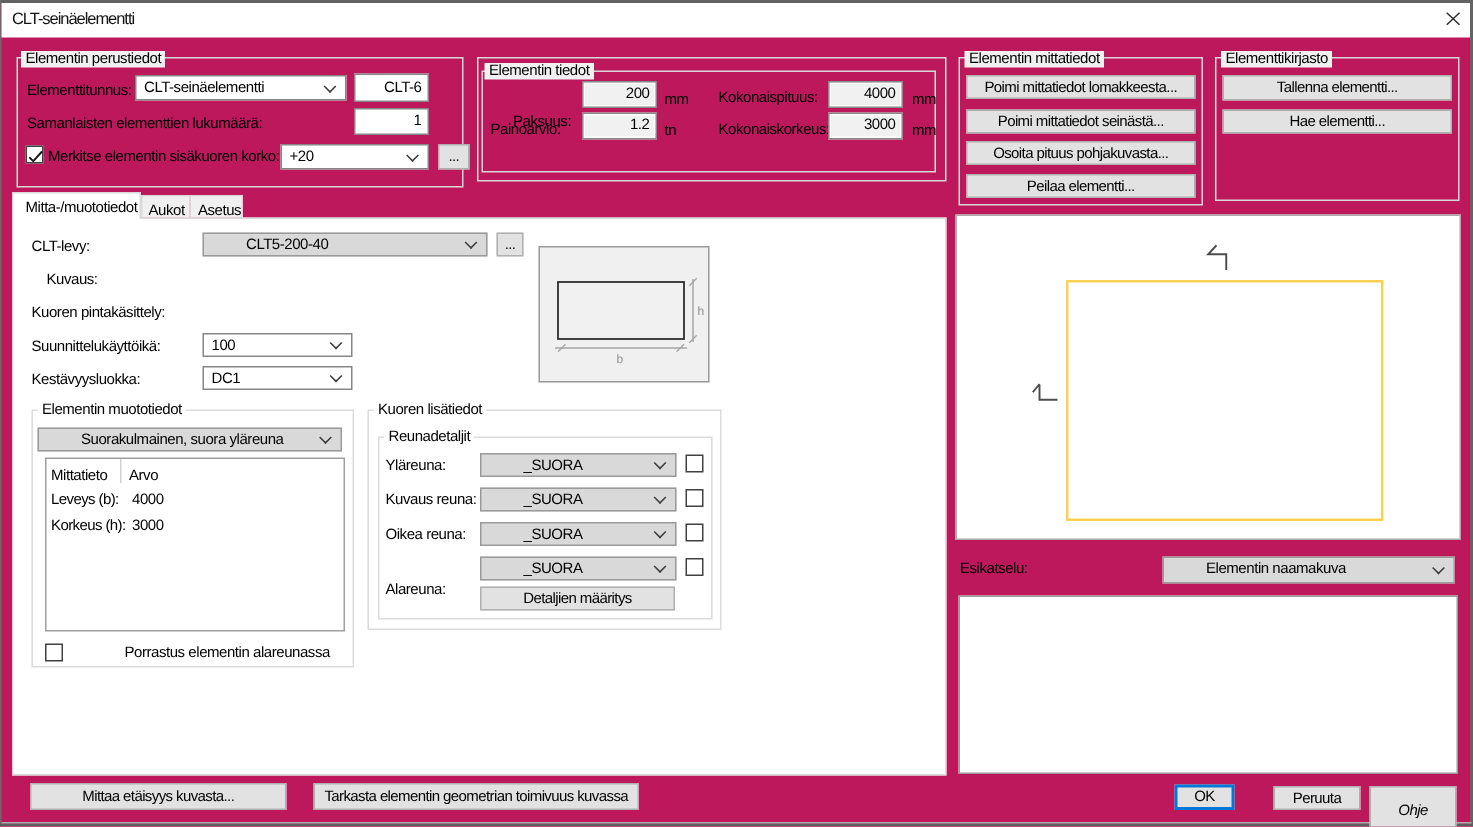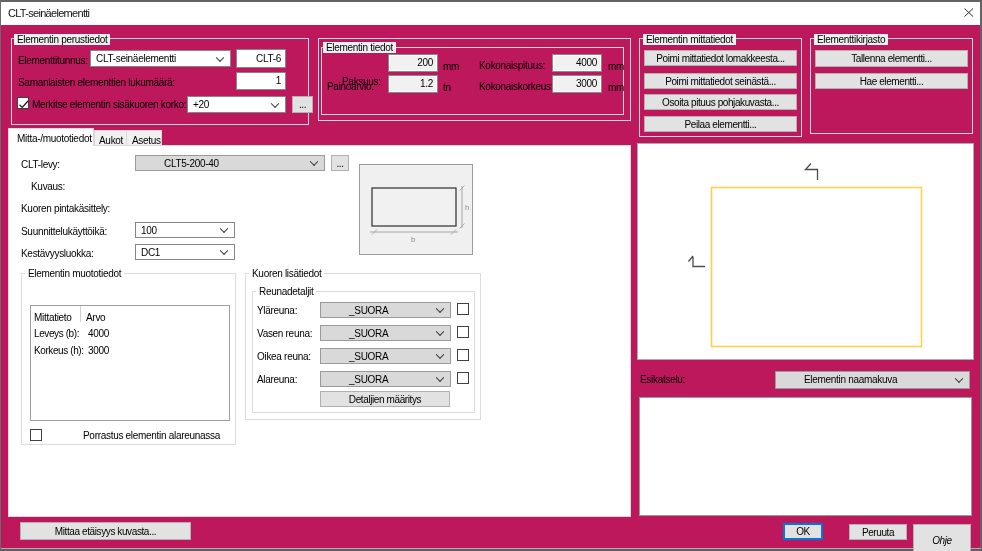--- a/index.html
+++ b/index.html
@@ -105,56 +105,58 @@
     <line x1="103" y1="22" x2="103" y2="64" stroke="#a6a6a6" stroke-width="1"></line>
     <path d="M100.5 26.5 l5 -5 M100.5 64.5 l5 -5" stroke="#a6a6a6" stroke-width="0.9" fill="none"></path>
     <line x1="11" y1="68" x2="99" y2="68" stroke="#a6a6a6" stroke-width="1"></line>
     <path d="M13 70.5 l5 -5 M92 70.5 l5 -5" stroke="#a6a6a6" stroke-width="0.9" fill="none"></path>
     <text x="106" y="46" font-size="8" fill="#8f8f8f" font-family="Liberation Sans">h</text>
     <text x="52" y="78" font-size="8" fill="#8f8f8f" font-family="Liberation Sans">b</text>
   </svg>
 
   <div class="group" style="left:21px;top:273px;width:215px;height:172px;border-color:#dcdcdc;"></div>
   <div class="glabel onwhite" style="left:25px;top:268px;">Elementin muototiedot</div>
+  <div class="combo gray" style="left:25px;top:285px;width:203px;height:16px;">Suorakulmainen, suora yläreuna<div class="chev"></div></div>
   <div class="white-box" style="left:30px;top:305px;width:200px;height:116px;border-color:#9f9f9f;"></div>
   <div class="lbl" style="left:34px;top:312px;">Mittatieto</div>
   <div class="lbl" style="left:86px;top:312px;">Arvo</div>
   <div class="abs" style="left:80px;top:306px;width:1px;height:16px;background:#d0d0d0;"></div>
   <div class="lbl" style="left:34px;top:328px;letter-spacing:-0.4px;">Leveys (b):</div>
   <div class="lbl" style="left:88px;top:328px;">4000</div>
   <div class="lbl" style="left:34px;top:345px;letter-spacing:-0.4px;">Korkeus (h):</div>
   <div class="lbl" style="left:88px;top:345px;">3000</div>
   <div class="chk" style="left:30px;top:429px;"></div>
   <div class="lbl" style="left:45px;top:430px;padding-left:38px;">Porrastus elementin alareunassa</div>
 
   <div class="group" style="left:245px;top:273px;width:236px;height:147px;border-color:#dcdcdc;"></div>
   <div class="glabel onwhite" style="left:249px;top:268px;">Kuoren lisätiedot</div>
   <div class="group" style="left:252px;top:291px;width:223px;height:122px;border-color:#dcdcdc;"></div>
   <div class="glabel onwhite" style="left:256px;top:286px;">Reunadetaljit</div>
   <div class="lbl" style="left:257px;top:305px;">Yläreuna:</div>
   <div class="combo gray" style="left:320px;top:302px;width:131px;height:16px;">_SUORA<div class="chev"></div></div>
   <div class="chk" style="left:457px;top:303px;"></div>
-  <div class="lbl" style="left:257px;top:328px;">Vasen reuna:</div>
+  <div class="lbl" style="left:257px;top:328px;">Kuvaus reuna:</div>
   <div class="combo gray" style="left:320px;top:325px;width:131px;height:16px;">_SUORA<div class="chev"></div></div>
   <div class="chk" style="left:457px;top:326px;"></div>
   <div class="lbl" style="left:257px;top:351px;">Oikea reuna:</div>
   <div class="combo gray" style="left:320px;top:348px;width:131px;height:16px;">_SUORA<div class="chev"></div></div>
   <div class="chk" style="left:457px;top:349px;"></div>
-  <div class="lbl" style="left:257px;top:374px;">Alareuna:</div>
+  <div class="lbl" style="left:257px;top:388px;">Alareuna:</div>
   <div class="combo gray" style="left:320px;top:371px;width:131px;height:16px;">_SUORA<div class="chev"></div></div>
   <div class="chk" style="left:457px;top:372px;"></div>
   <div class="btn" style="left:320px;top:391px;width:130px;height:16px;">Detaljien määritys</div>
 
   <div class="white-box" style="left:637px;top:143px;width:337px;height:217px;border-color:#ababab;"></div>
   <svg style="left:637px;top:143px;" width="337" height="217">
     <rect x="74.5" y="44.5" width="210" height="159" fill="none" stroke="#fecf4d" stroke-width="1.6"></rect>
     <path d="M174 20.5 L168.5 26.5 L180.5 26.5 L180.5 37" stroke="#4d4d4d" stroke-width="1.3" fill="none"></path>
     <path d="M51.5 118.5 L56 113 M56 113.5 L56 123.5 L68 123.5" stroke="#4d4d4d" stroke-width="1.3" fill="none"></path>
   </svg>
   <div class="lbl" style="left:640px;top:374px;">Esikatselu:</div>
   <div class="combo gray" style="left:775px;top:371px;width:195px;height:18px;line-height:16px;">Elementin naamakuva<div class="chev"></div></div>
   <div class="white-box" style="left:639px;top:397px;width:333px;height:119px;border-color:#9a9a9a;"></div>
 
   <div class="btn" style="left:20px;top:522px;width:171px;height:18px;">Mittaa etäisyys kuvasta...</div>
+  <div class="btn" style="left:209px;top:522px;width:217px;height:18px;">Tarkasta elementin geometrian toimivuus kuvassa</div>
   <div class="btn" style="left:783px;top:523px;width:40px;height:17px;border:2px solid #0078d7;">OK</div>
   <div class="btn" style="left:849px;top:524px;width:58px;height:16px;">Peruuta</div>
   <div class="btn" style="left:913px;top:524px;width:58px;height:32px;font-style:italic;">Ohje</div>
 </div>
 
 </body></html>

